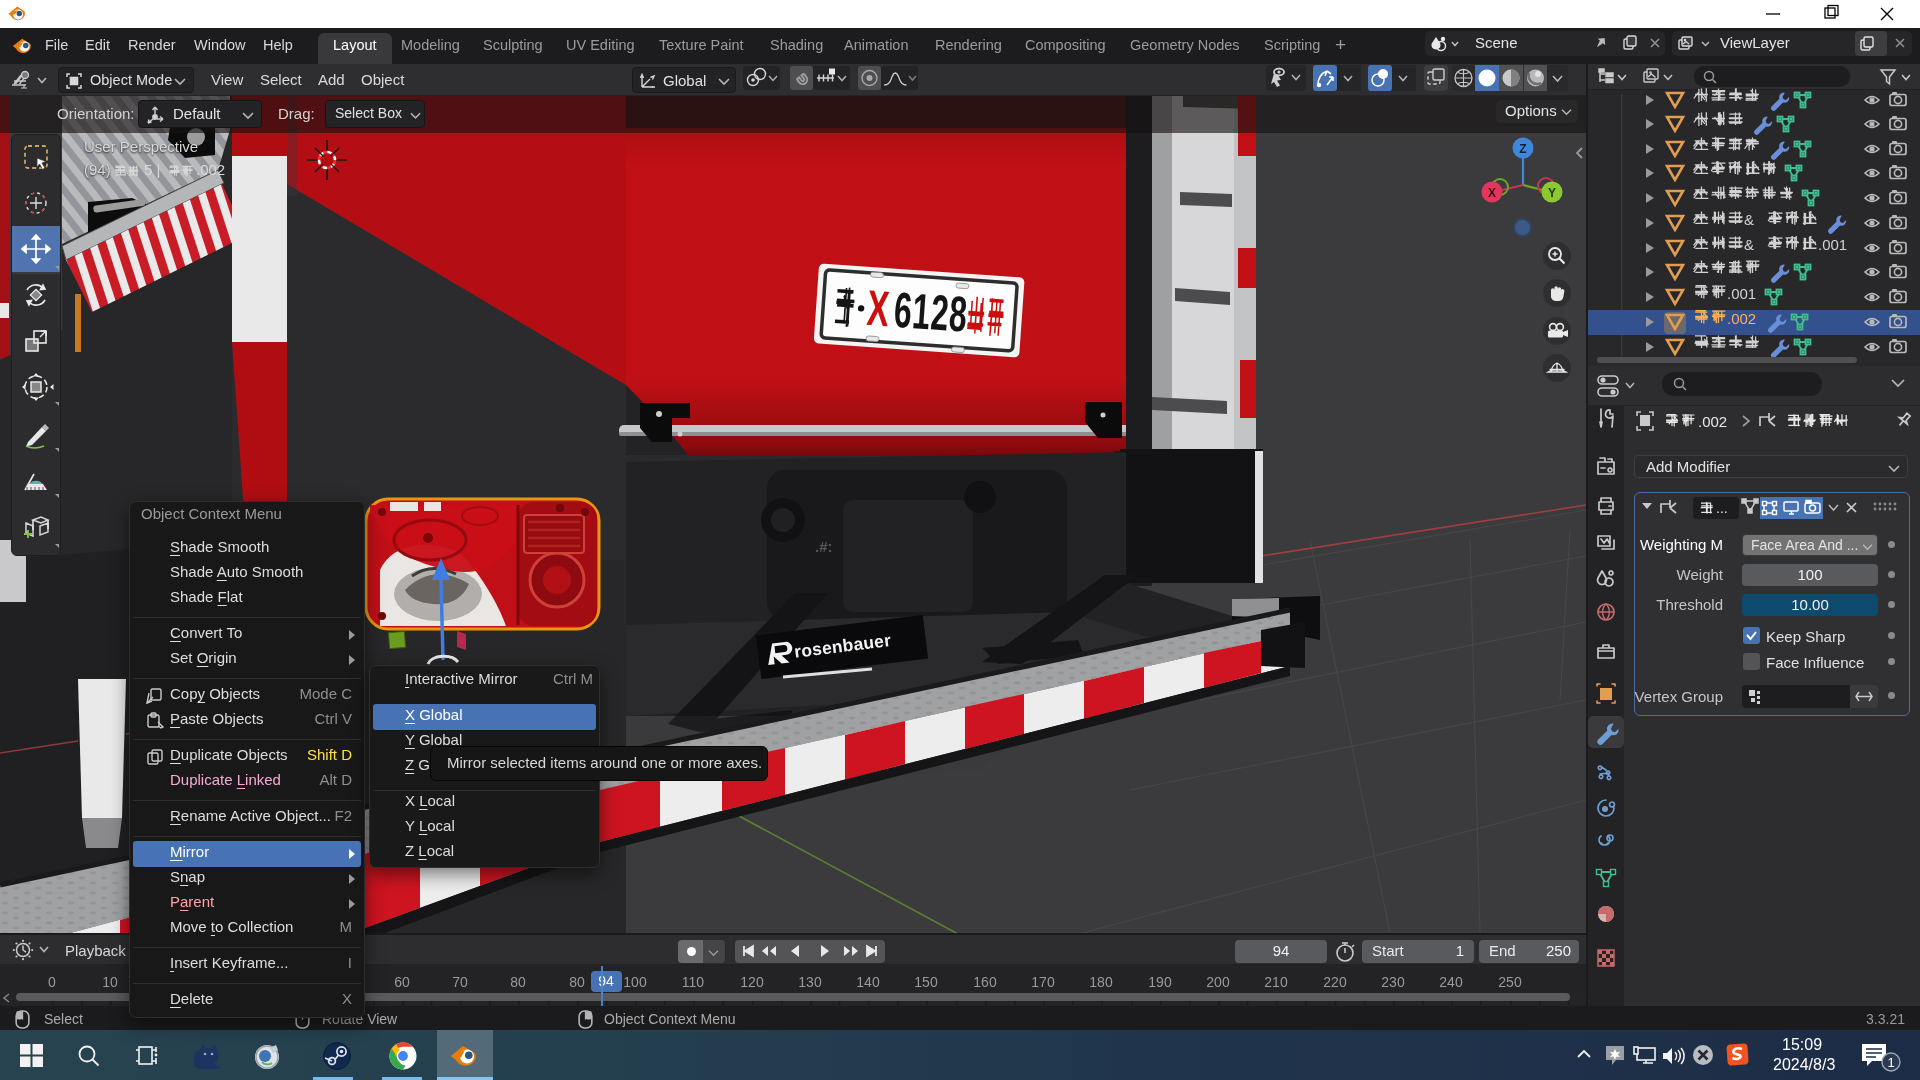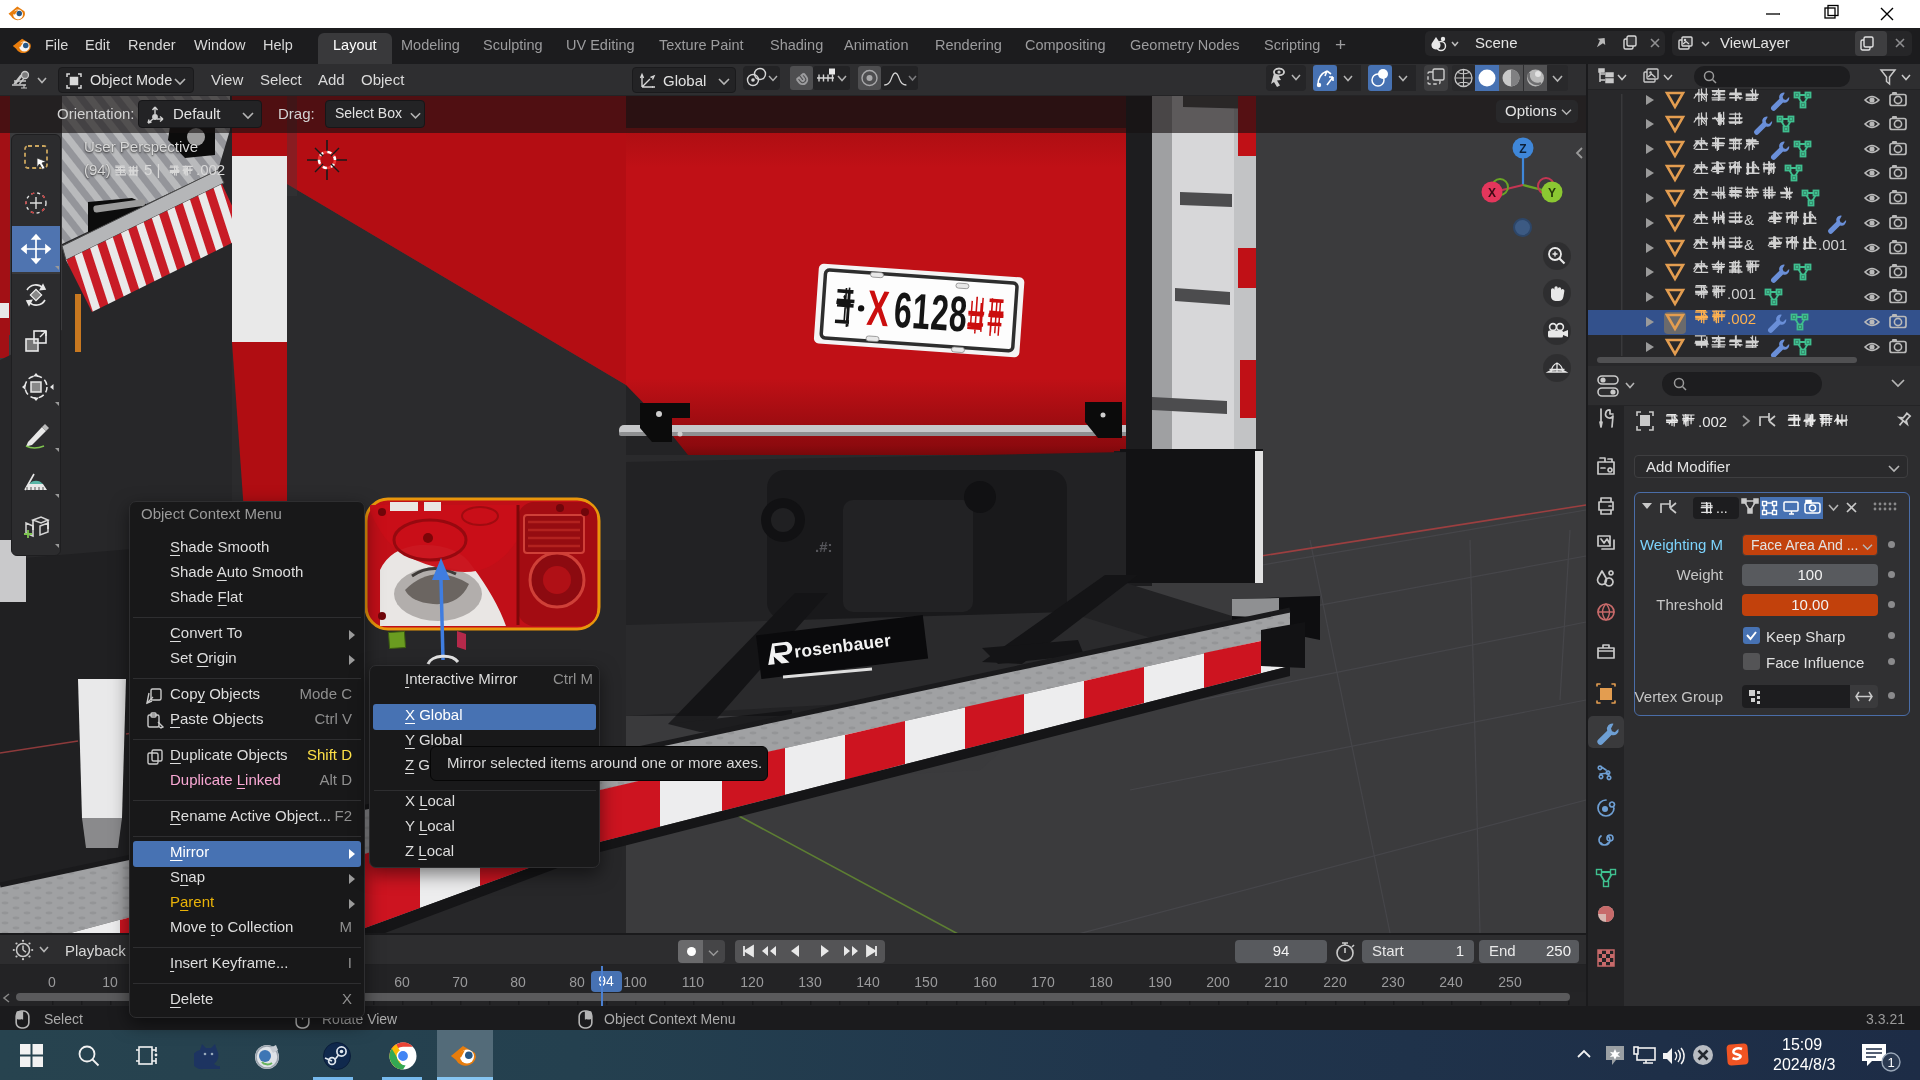--- a/index.html
+++ b/index.html
@@ -588,21 +588,21 @@
 <div class="abs" style="z-index:61;left:133px;top:836px;width:228px;height:1px;background:#2e2e30"></div>
 <div class="abs" style="z-index:61;left:133px;top:841px;width:228px;height:26px;background:#4772b3;border-radius:3px"></div>
 <div class="txt" style="z-index:61;left:170px;top:843px;font-size:15px;color:#ffffff"><span class="ul">M</span>irror</div>
 <svg class="abs" style="z-index:61;left:348px;top:848px" width="8" height="12" viewBox="0 0 8 12">
       <path d="M1 1 l6 5 -6 5" fill="#fff"></path>
     </svg>
 <div class="txt" style="z-index:61;left:170px;top:868px;font-size:15px;color:#dedede">S<span class="ul">n</span>ap</div>
 <svg class="abs" style="z-index:61;left:348px;top:873px" width="8" height="12" viewBox="0 0 8 12">
       <path d="M1 1 l6 5 -6 5" fill="#9a9a9a"></path>
     </svg>
-<div class="txt" style="z-index:61;left:170px;top:893px;font-size:15px;color:#eab308">P<span class="ul">a</span>rent</div>
+<div class="txt" style="z-index:61;left:170px;top:893px;font-size:15px;color:#fca5a5">P<span class="ul">a</span>rent</div>
 <svg class="abs" style="z-index:61;left:348px;top:898px" width="8" height="12" viewBox="0 0 8 12">
       <path d="M1 1 l6 5 -6 5" fill="#9a9a9a"></path>
     </svg>
 <div class="txt" style="z-index:61;left:170px;top:918px;font-size:15px;color:#dedede">Move <span class="ul">t</span>o Collection</div>
 <div class="txt" style="z-index:61;left:352px;top:918px;font-size:15px;color:#8f8f8f;transform:translateX(-100%)">M</div>
 <div class="abs" style="z-index:61;left:133px;top:947px;width:228px;height:1px;background:#2e2e30"></div>
 <div class="txt" style="z-index:61;left:170px;top:954px;font-size:15px;color:#dedede"><span class="ul">I</span>nsert Keyframe...</div>
 <div class="txt" style="z-index:61;left:352px;top:954px;font-size:15px;color:#8f8f8f;transform:translateX(-100%)">I</div>
 <div class="abs" style="z-index:61;left:133px;top:983px;width:228px;height:1px;background:#2e2e30"></div>
 <div class="txt" style="z-index:61;left:170px;top:990px;font-size:15px;color:#dedede"><span class="ul">D</span>elete</div>
@@ -1099,33 +1099,33 @@
         <circle cx="144" cy="7" r="1.4"></circle>
         <circle cx="149" cy="7" r="1.4"></circle>
         <circle cx="154" cy="7" r="1.4"></circle>
 <circle cx="134" cy="12" r="1.4"></circle>
         <circle cx="139" cy="12" r="1.4"></circle>
         <circle cx="144" cy="12" r="1.4"></circle>
         <circle cx="149" cy="12" r="1.4"></circle>
         <circle cx="154" cy="12" r="1.4"></circle>
       </g>
 </svg>
-<div class="txt" style="left:1723px;top:536px;font-size:15px;color:#7dd3fc;transform:translateX(-100%)">Weighting M</div>
-<div class="abs" style="left:1742px;top:534px;width:136px;height:22px;background:#c2410c;border:1px solid #3a3a3c;border-radius:4px">
+<div class="txt" style="left:1723px;top:536px;font-size:15px;color:#ffffff;transform:translateX(-100%)">Weighting M</div>
+<div class="abs" style="left:1742px;top:534px;width:136px;height:22px;background:#737373;border:1px solid #3a3a3c;border-radius:4px">
 <div class="txt" style="left:8px;top:2px;font-size:14px;color:#e2e2e2">Face Area And ...</div>
 <svg class="abs" style="left:118px;top:8px" width="13" height="9" viewBox="0 0 14 10">
         <path d="M2 2 l5 5 5 -5" stroke="#b5b5b5" stroke-width="1.6" fill="none"></path>
       </svg>
     </div>
 <div class="txt" style="left:1723px;top:566px;font-size:15px;color:#c6c6c6;transform:translateX(-100%)">Weight</div>
 <div class="abs" style="left:1742px;top:564px;width:136px;height:22px;background:#585a5e;border-radius:4px">
 <div class="txt" style="left:68px;top:2px;font-size:15px;color:#f2f2f2;transform:translateX(-50%)">100</div>
     </div>
 <div class="txt" style="left:1723px;top:596px;font-size:15px;color:#c6c6c6;transform:translateX(-100%)">Threshold</div>
-<div class="abs" style="left:1742px;top:594px;width:136px;height:22px;background:#c2410c;border-radius:4px">
+<div class="abs" style="left:1742px;top:594px;width:136px;height:22px;background:#0c4a6e;border-radius:4px">
 <div class="txt" style="left:68px;top:2px;font-size:15px;color:#f2f2f2;transform:translateX(-50%)">10.00</div>
     </div>
 <div class="abs" style="left:1743px;top:627px;width:17px;height:17px;background:#4772b3;border-radius:3px">
 <svg class="abs" style="left:2px;top:3px" width="13" height="11" viewBox="0 0 13 11">
         <path d="M2 5 l3.5 4 5.5 -7" stroke="#fff" stroke-width="2" fill="none"></path>
       </svg>
     </div>
 <div class="txt" style="left:1766px;top:628px;font-size:15px;color:#e0e0e0">Keep Sharp</div>
 <div class="abs" style="left:1743px;top:653px;width:17px;height:17px;background:#545456;border-radius:3px"></div>
 <div class="txt" style="left:1766px;top:654px;font-size:15px;color:#e0e0e0">Face Influence</div>

